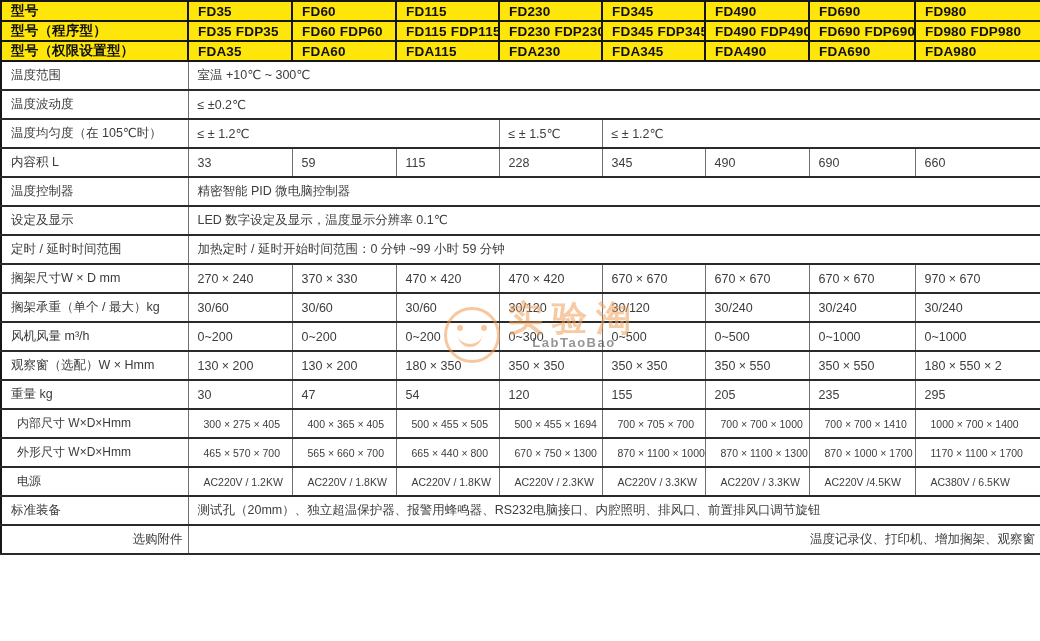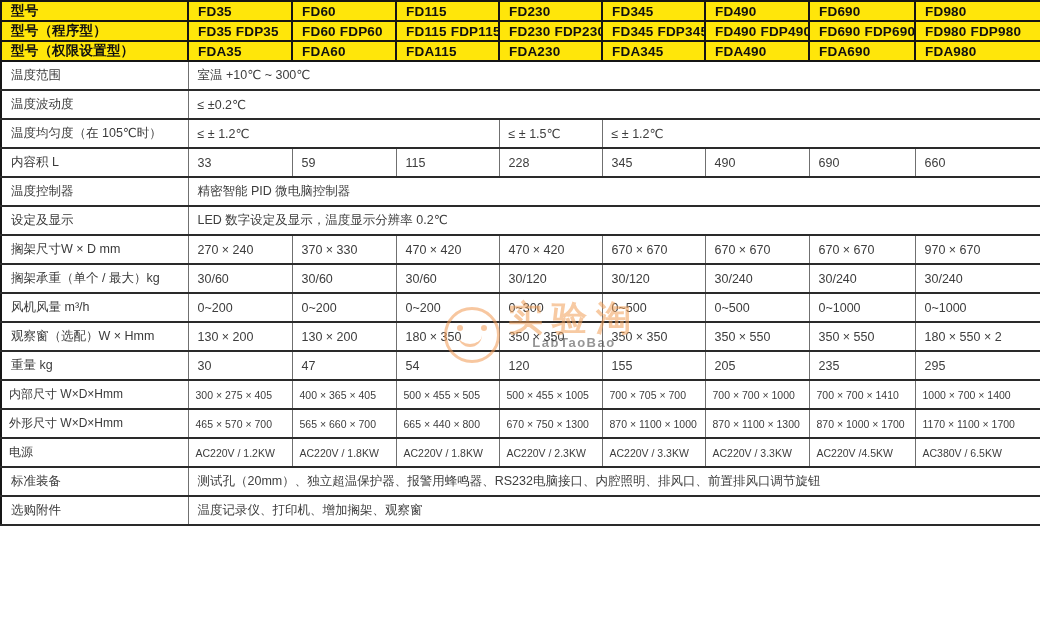--- a/index.html
+++ b/index.html
@@ -6,23 +6,23 @@
   .page{position:relative;width:1040px;height:641px;overflow:hidden;
         font-family:"Liberation Sans","DejaVu Sans",sans-serif;}
   table{border-collapse:collapse;table-layout:fixed;width:1040px;border:2px solid #161616;}
   td{padding:0 5px 0 9px;vertical-align:middle;overflow:hidden;white-space:nowrap;}
   tr.hdr{height:18px;}
   tr.hdr td{background:#ffe60a;border:2px solid #151515;font-weight:bold;
             font-size:13.5px;color:#101010;letter-spacing:0.2px;}
   tr.body{height:29px;}
   tr.body td{border:1px solid #707070;border-top:2px solid #2a2a2a;
              font-size:12.5px;color:#3d3d3d;}
-  tr.body:last-child td{border-bottom:2px solid #2a2a2a;}
+  tr.body:last-child td{border-bottom:2px solid #2a2a2a;text-align:right;}
   tr.body td.label{color:#3a3a3a;}
-  tr.small td{font-size:10.5px;padding-left:7px;}
+  tr.small td{font-size:10.5px;padding-left:15px;}
   tr.small td.label{font-size:12px;}
   
   .watermark{position:absolute;left:444px;top:299px;display:flex;align-items:flex-start;
              pointer-events:none;opacity:0.55;}
   .wm-flask{position:relative;width:50px;height:50px;border:3px solid #f29a54;
             border-radius:50%;margin-top:8px;flex:0 0 auto;}
   .wm-flask .eye{position:absolute;top:15px;width:6px;height:6px;border-radius:50%;
                  background:#f29a54;}
   .wm-flask .eye.l{left:10px;}
   .wm-flask .eye.r{right:10px;}
@@ -107,21 +107,25 @@
           <td>490</td>
           <td>690</td>
           <td>660</td>
         </tr>
         <tr class="body">
           <td class="label">温度控制器</td>
           <td colspan="8">精密智能 PID 微电脑控制器</td>
         </tr>
         <tr class="body">
           <td class="label">设定及显示</td>
-          <td colspan="8">LED 数字设定及显示，温度显示分辨率 0.2℃</td>
+          <td colspan="8">LED 数字设定及显示，温度显示分辨率 0.1℃</td>
+        </tr>
+        <tr class="body">
+          <td class="label">定时 / 延时时间范围</td>
+          <td colspan="8">加热定时 / 延时开始时间范围：0 分钟 ~99 小时 59 分钟</td>
         </tr>
         <tr class="body">
           <td class="label">搁架尺寸W × D mm</td>
           <td>270 × 240</td>
           <td>370 × 330</td>
           <td>470 × 420</td>
           <td>470 × 420</td>
           <td>670 × 670</td>
           <td>670 × 670</td>
           <td>670 × 670</td>
@@ -169,21 +173,21 @@
           <td>155</td>
           <td>205</td>
           <td>235</td>
           <td>295</td>
         </tr>
         <tr class="body small">
           <td class="label">内部尺寸 W×D×Hmm</td>
           <td>300 × 275 × 405</td>
           <td>400 × 365 × 405</td>
           <td>500 × 455 × 505</td>
-          <td>500 × 455 × 1005</td>
+          <td>500 × 455 × 1694</td>
           <td>700 × 705 × 700</td>
           <td>700 × 700 × 1000</td>
           <td>700 × 700 × 1410</td>
           <td>1000 × 700 × 1400</td>
         </tr>
         <tr class="body small">
           <td class="label">外形尺寸 W×D×Hmm</td>
           <td>465 × 570 × 700</td>
           <td>565 × 660 × 700</td>
           <td>665 × 440 × 800</td>

